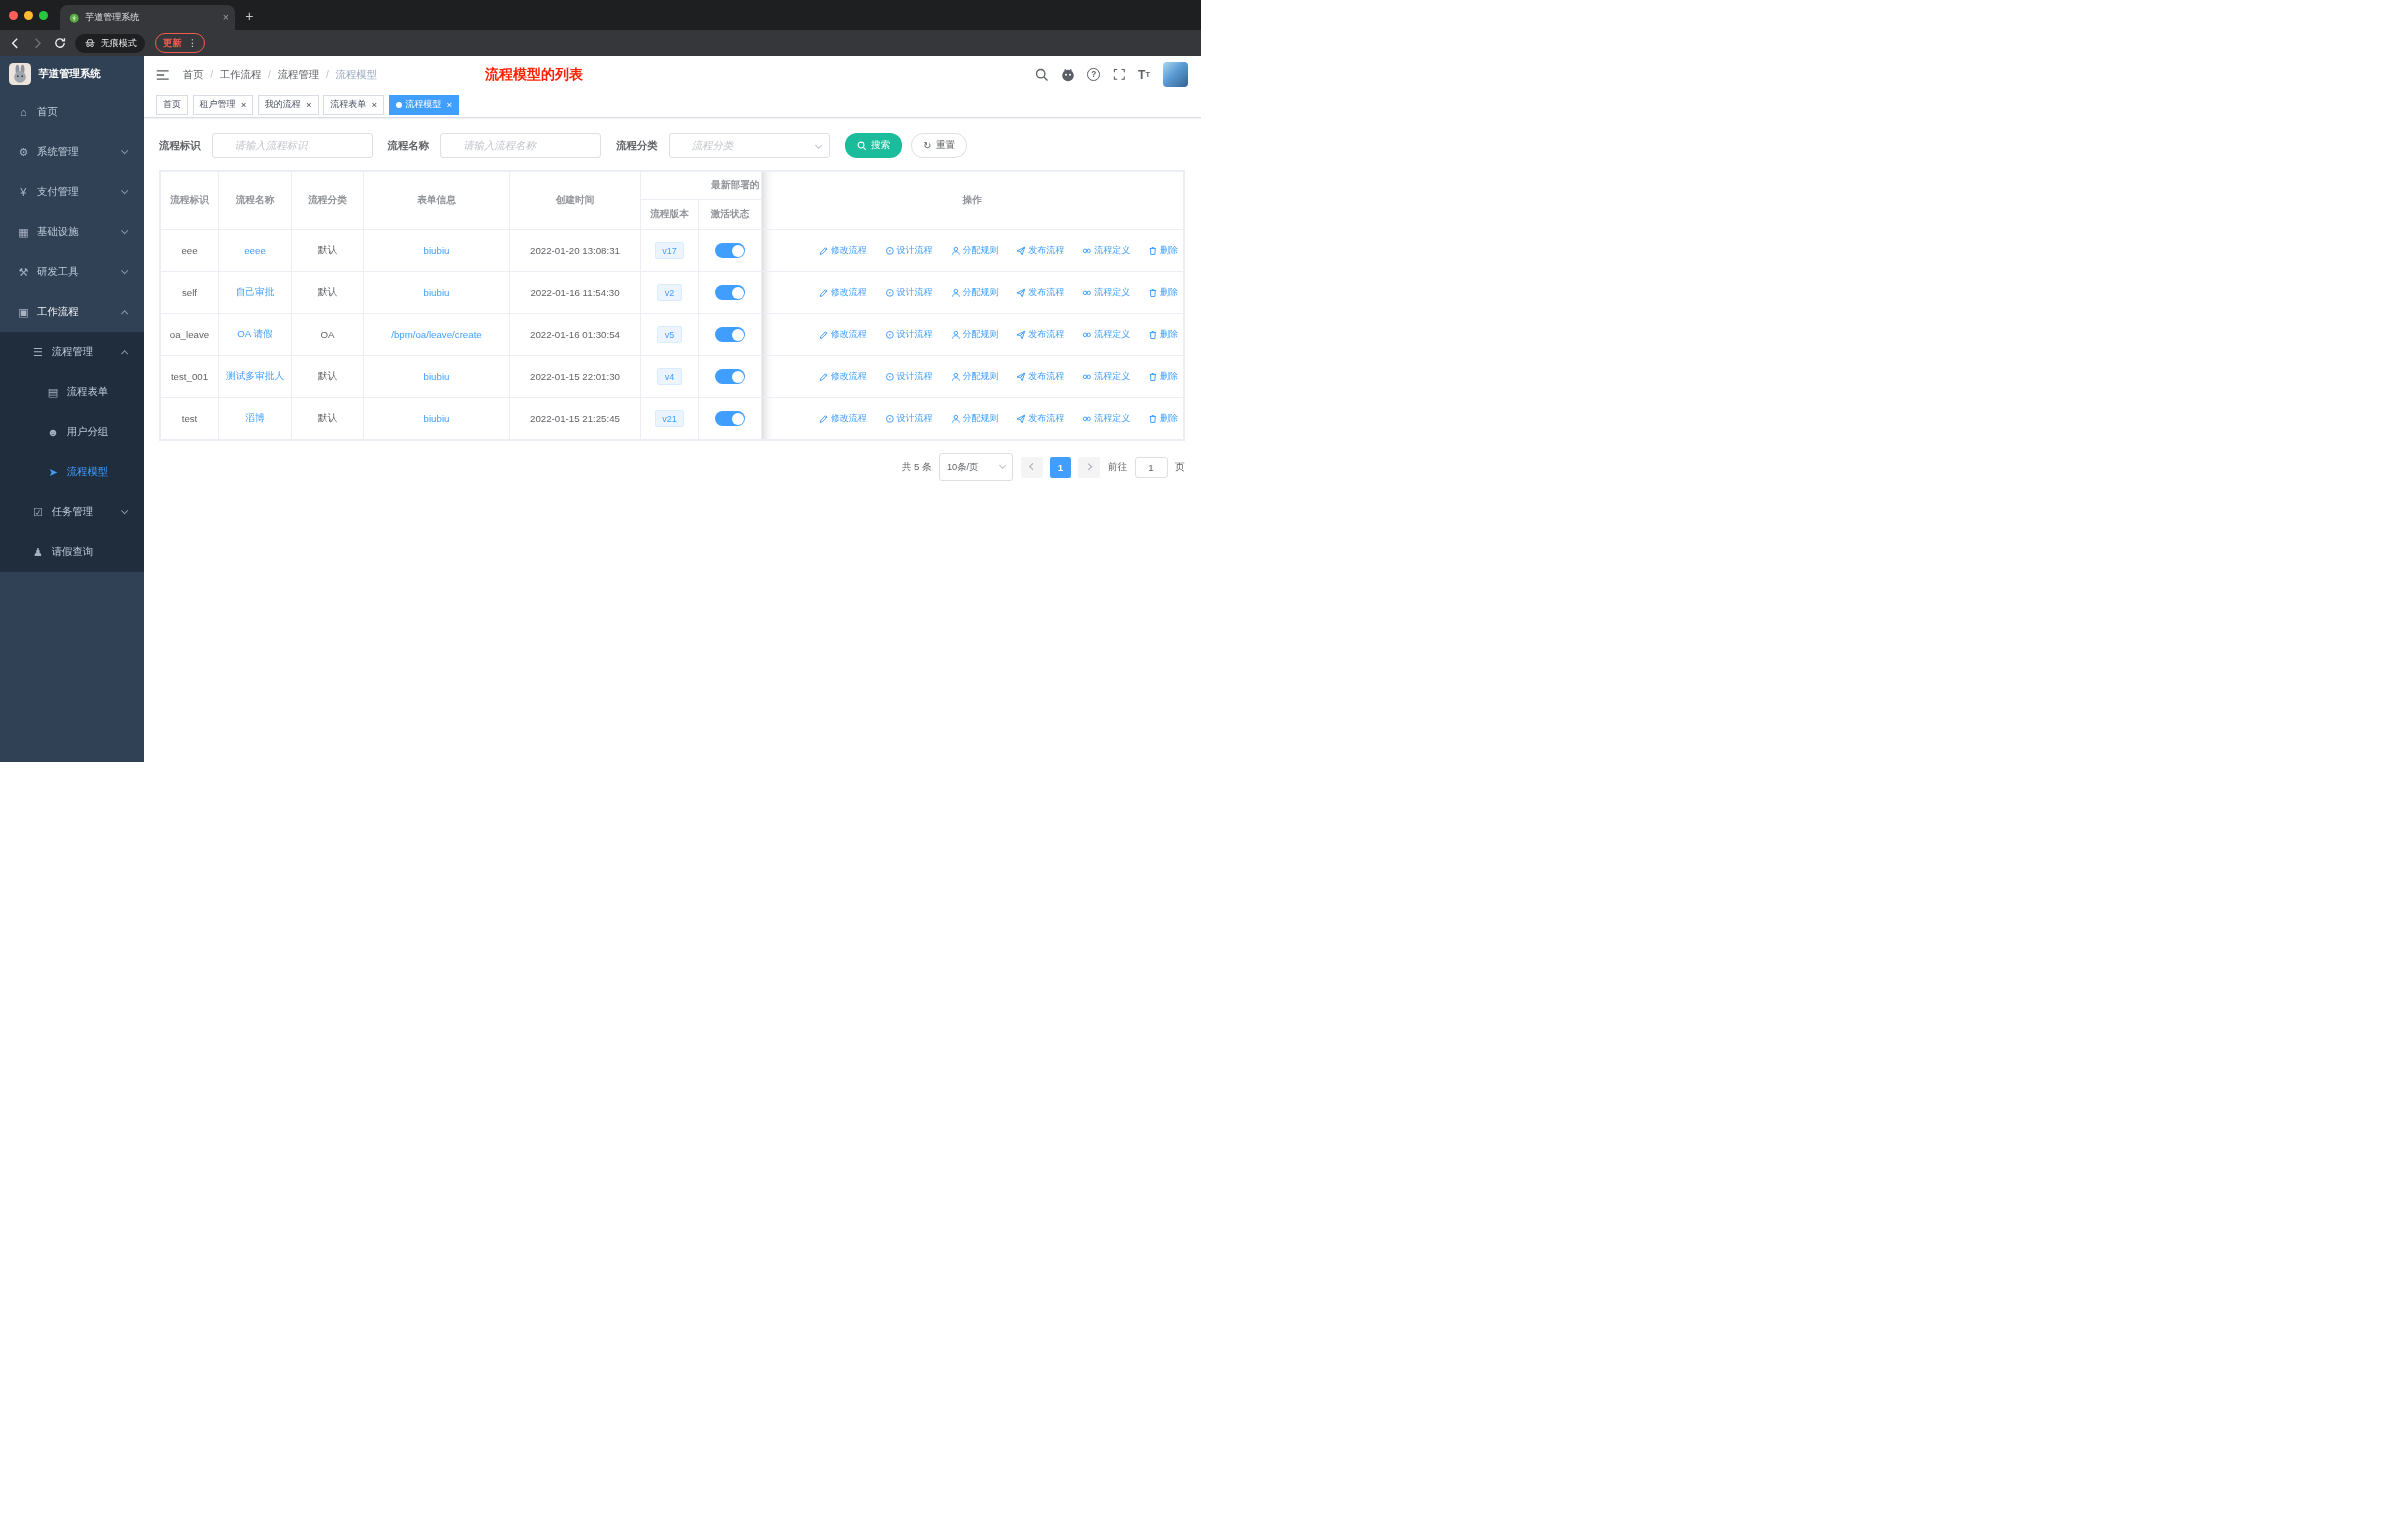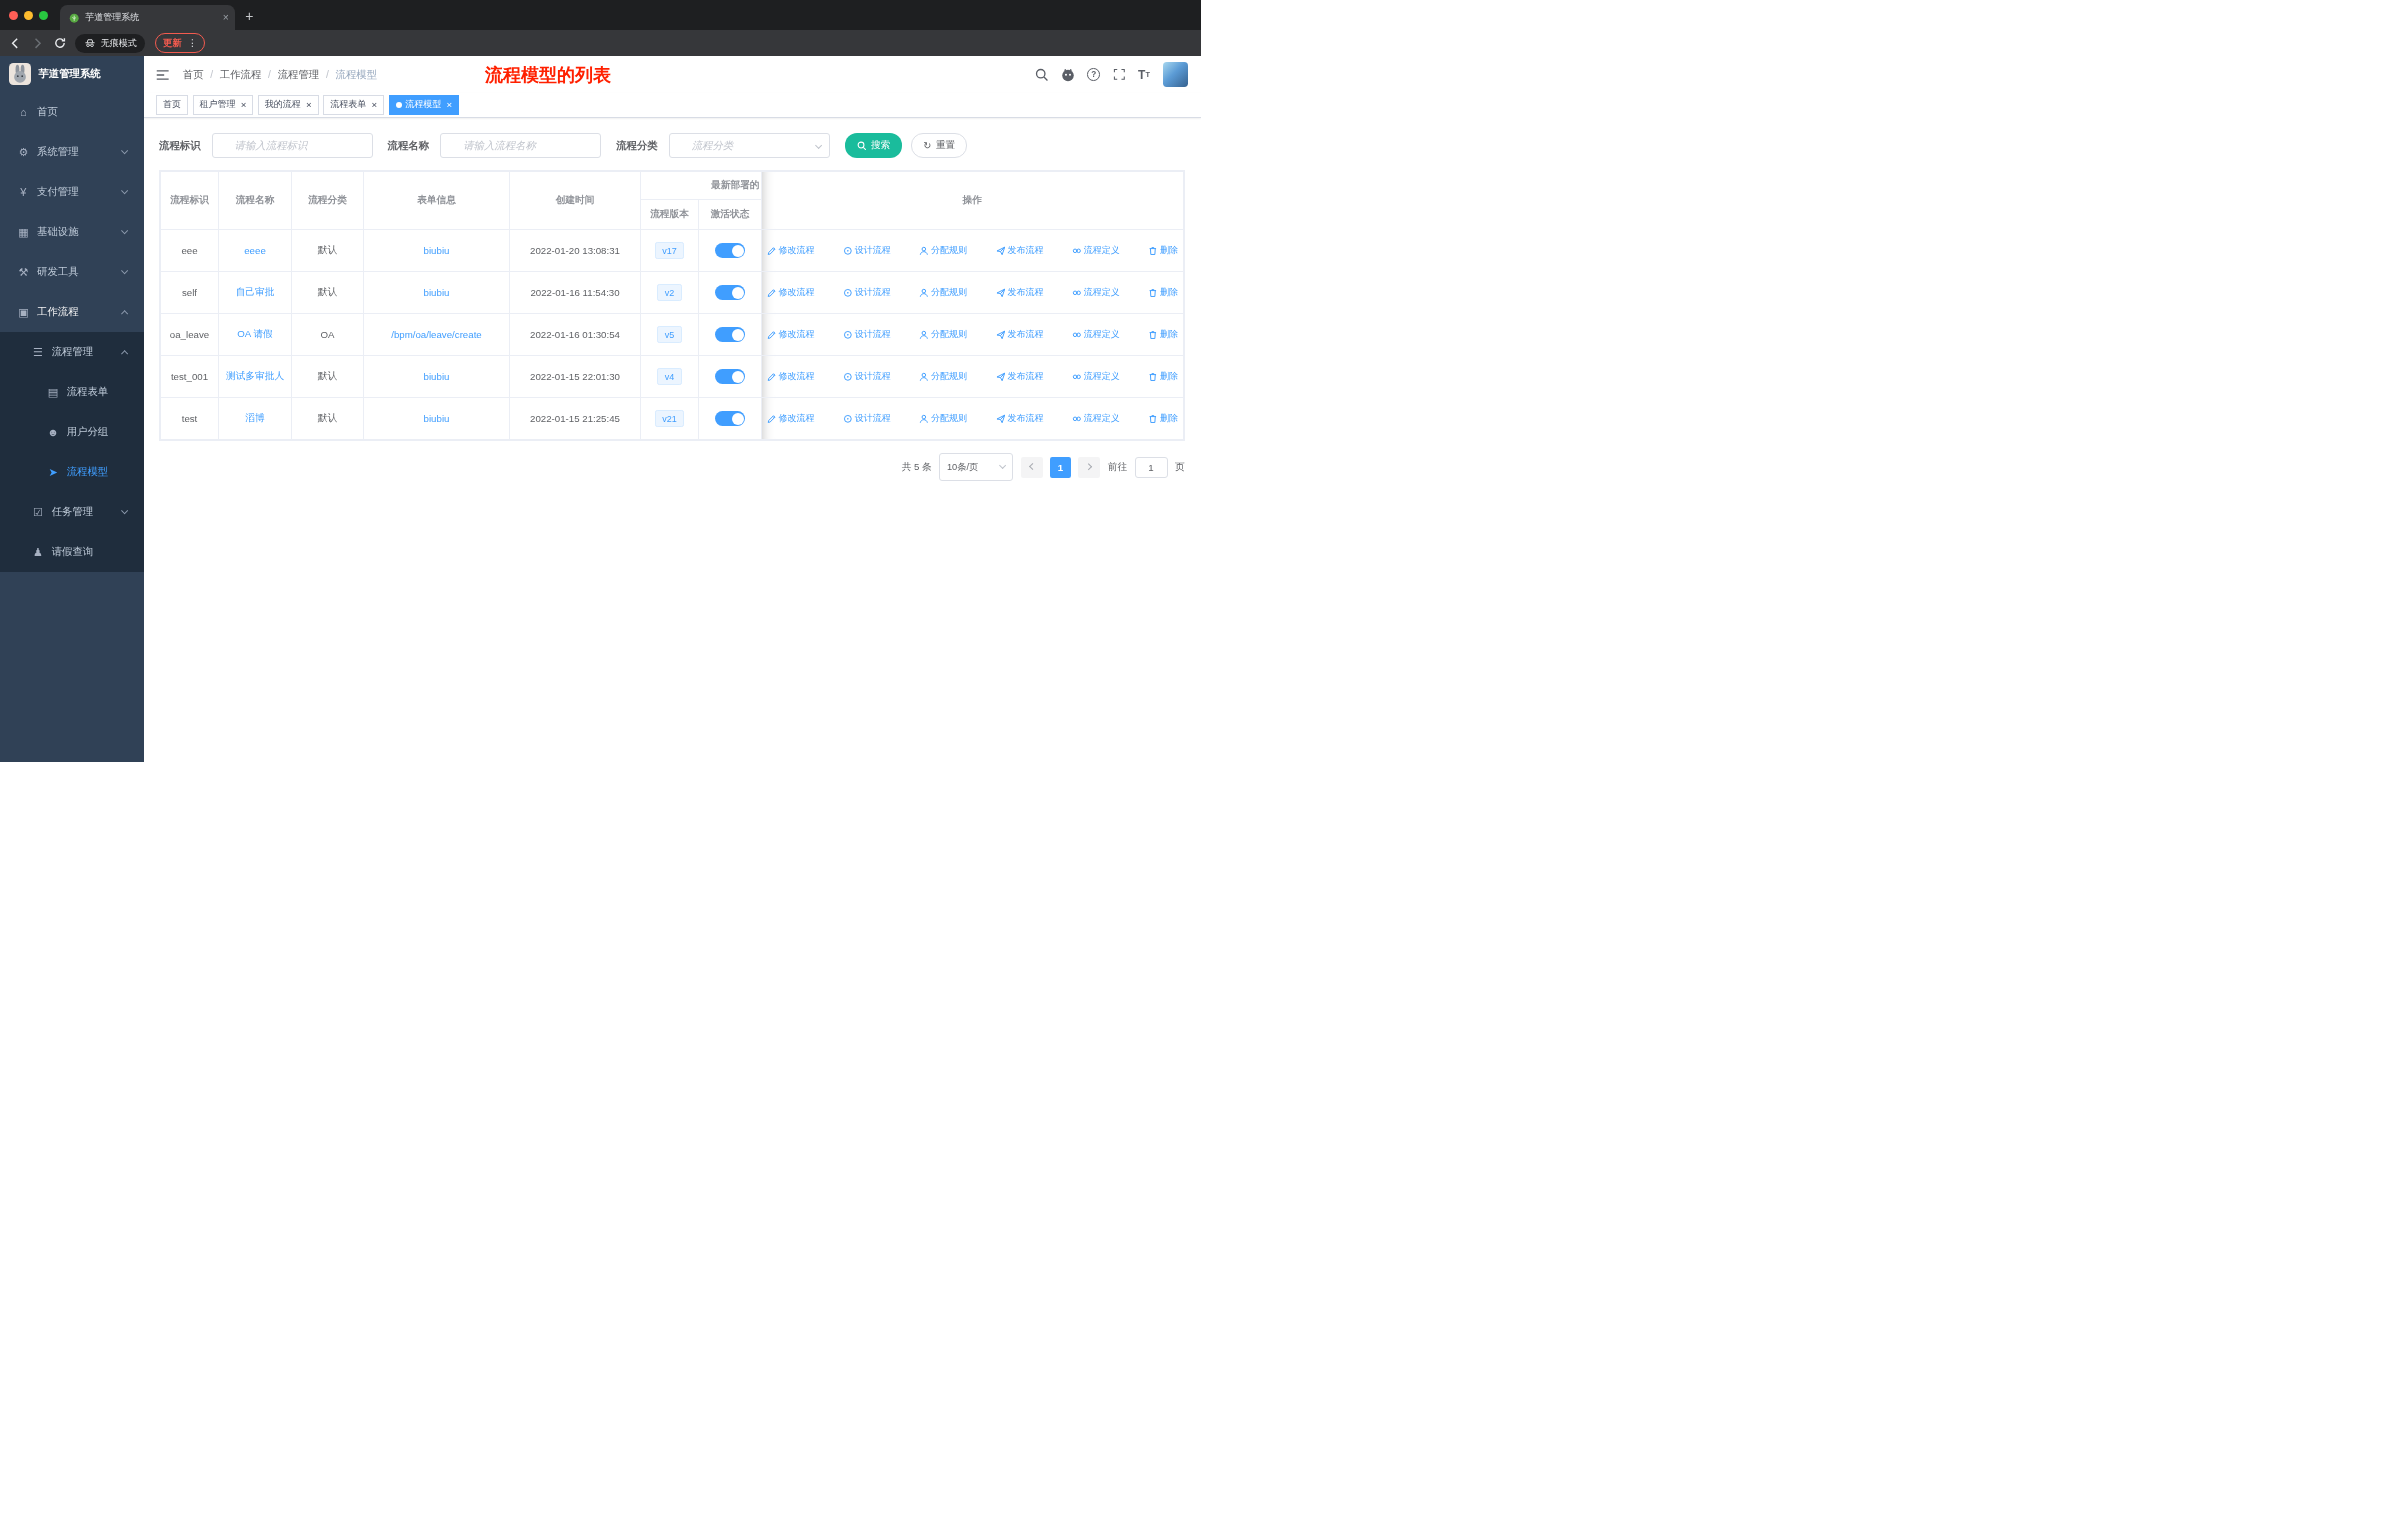--- a/index.html
+++ b/index.html
@@ -47,21 +47,21 @@
 
   .main { flex:1; display:flex; flex-direction:column; background:#fff; min-width:0; }
 
   
   .navbar { height:37px; display:flex; align-items:center; padding:0 13.4px 0 12px; position:relative; background:#fff; }
   .hamburger { margin-right:13.4px; cursor:pointer; display:flex; }
   .breadcrumb { display:flex; font-size:10.4px; color:#606266; }
   .crumb { cursor:pointer; }
   .crumb + .crumb::before { content:"/"; color:#c0c4cc; margin:0 6.7px; }
   .crumb:last-child { color:#97a8be; cursor:default; }
-  .annotation { position:absolute; left:341px; top:50%; transform:translateY(-50%); color:#ff2000; font-size:18px; font-weight:800; white-space:nowrap; }
+  .annotation { position:absolute; left:341px; top:50%; transform:translateY(-50%); color:#ff2000; font-size:14px; font-weight:800; white-space:nowrap; }
   .nav-right { margin-left:auto; display:flex; align-items:center; gap:12.7px; }
   .nav-ico { display:flex; align-items:center; justify-content:center; cursor:pointer; color:#5a5e66; }
   .help-ico { width:12.7px; height:12.7px; border:1.1px solid #5a5e66; border-radius:50%; font-size:8.2px; font-weight:700; display:flex; align-items:center; justify-content:center; }
   .help-ico::before { content:"?"; }
   .font-ico { font-weight:700; font-size:12px; }
   .font-ico::before { content:"T"; }
   .font-ico::after { content:"T"; font-size:7.4px; vertical-align:super; }
   .avatar { width:25px; height:25px; border-radius:3.7px; background:linear-gradient(135deg,#a8d8f0 0%,#5b9bd5 45%,#35618f 100%); cursor:pointer; }
 
   
@@ -99,21 +99,21 @@
   thead th { color:#909399; font-weight:700; background:#fff; }
   thead tr:first-child th { height:28px; }
   thead tr:last-child th { height:30px; }
   tbody td { height:42px; }
   th.group { text-align:right; padding-right:1.5px; white-space:nowrap; }
   th.actions, td.actions { box-shadow:inset 12px 0 12px -12px rgba(0,0,0,.25); }
   .link { color:#409eff; cursor:pointer; }
   .ver { display:inline-block; padding:2.2px 6.7px; background:#ecf5ff; border:0.7px solid #d9ecff; color:#409eff; border-radius:2.2px; font-size:9px; }
   .toggle { display:inline-block; width:30px; height:15px; border-radius:7.4px; background:#409eff; position:relative; cursor:pointer; vertical-align:middle; }
   .toggle::after { content:""; position:absolute; right:1.5px; top:1.5px; width:12px; height:12px; border-radius:50%; background:#fff; }
-  .acts { display:flex; justify-content:space-between; align-items:center; gap:25px; white-space:nowrap; }
+  .acts { display:flex; justify-content:flex-end; align-items:center; gap:18px; white-space:nowrap; }
   .act { display:inline-flex; align-items:center; gap:2.2px; color:#409eff; font-size:9px; cursor:pointer; }
   .ai { width:9.7px; height:9.7px; stroke:#409eff; fill:none; stroke-width:1.2; flex-shrink:0; }
 
   
   .pager { margin-top:12px; display:flex; align-items:center; justify-content:flex-end; gap:7.4px; font-size:9.7px; color:#606266; padding-bottom:18px; }
   .psize { width:74px; height:28px; border:0.7px solid #dcdfe6; border-radius:3px; display:flex; align-items:center; justify-content:space-between; padding:0 6.7px; font-size:9.3px; cursor:pointer; background:#fff; }
   .psize .sel-arrow { position:static; margin-top:-2.2px; }
   .pbtn { min-width:22px; height:21px; background:#f4f4f5; border-radius:2.2px; display:flex; align-items:center; justify-content:center; cursor:pointer; }
   .chev { width:5.2px; height:5.2px; border-left:1.1px solid #a8abb2; border-bottom:1.1px solid #a8abb2; }
   .chev.left { transform:rotate(45deg); margin-left:1.5px; }

